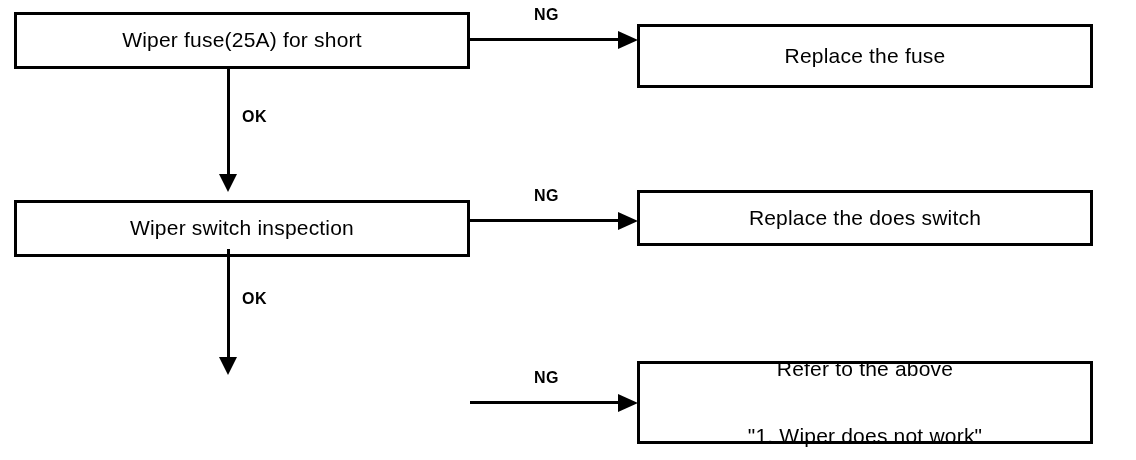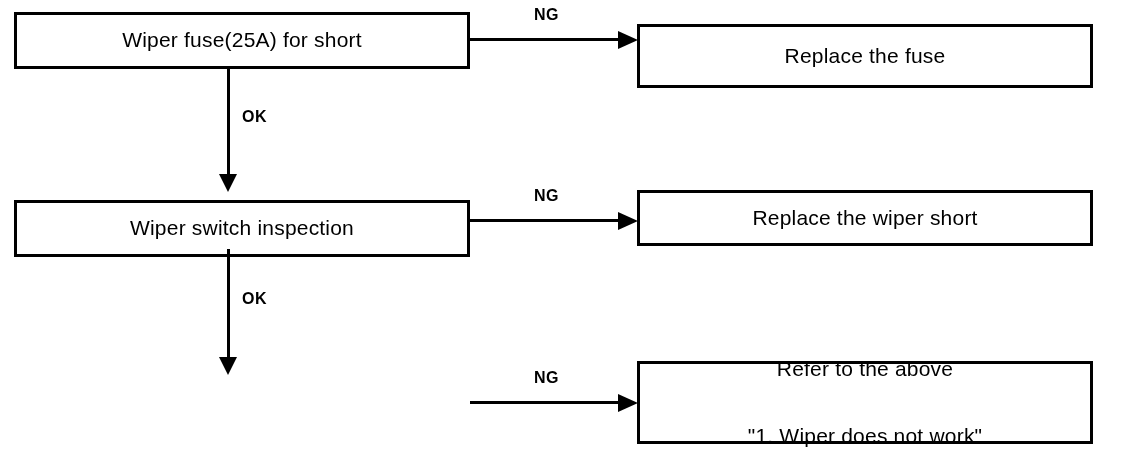--- a/index.html
+++ b/index.html
@@ -83,21 +83,21 @@
   <div class="arrowhead-down" style="left:219px; top:174px;"></div>
   <div class="edge-label" style="left:242px; top:108px;">OK</div>
 
   <div class="node step-box" style="top:184px;margin-top:16px;">
     <span>Wiper switch inspection</span>
   </div>
   <div class="hline" style="left:470px; top:219px; width:152px;"></div>
   <div class="arrowhead-right" style="left:618px; top:212px;"></div>
   <div class="edge-label" style="left:534px; top:187px;">NG</div>
   <div class="node action-box" style="top:190px; height:56px;">
-    <span>Replace the wiper short</span>
+    <span>Replace the does switch</span>
   </div>
 
   <div class="vline" style="left:227px; top:249px; height:110px;"></div>
   <div class="arrowhead-down" style="left:219px; top:357px;"></div>
   <div class="edge-label" style="left:242px; top:290px;">OK</div>
 
   <div class="hline" style="left:470px; top:401px; width:152px;"></div>
   <div class="arrowhead-right" style="left:618px; top:394px;"></div>
   <div class="edge-label" style="left:534px; top:369px;">NG</div>
   <div class="node action-box" style="top:361px; height:83px;gap:40px;">

